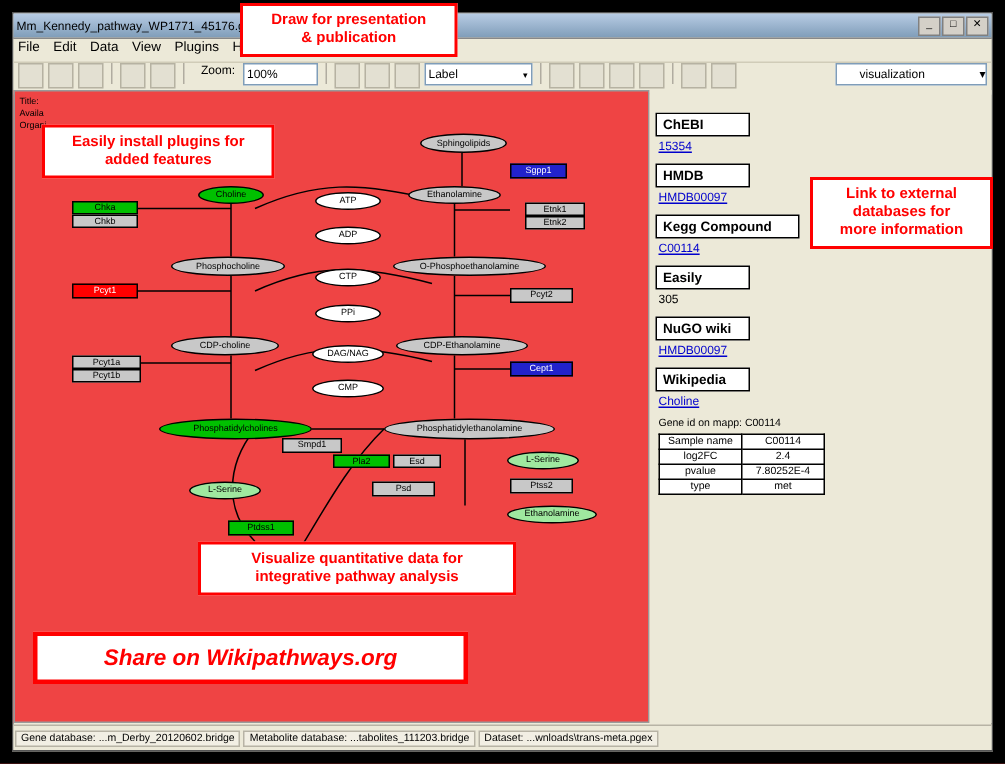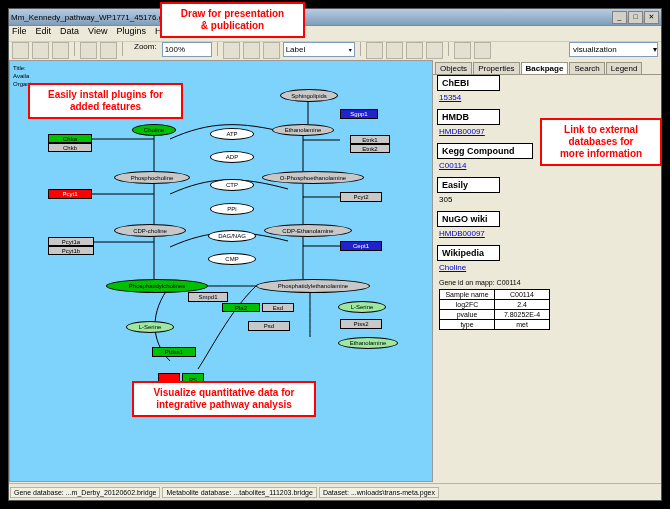--- a/index.html
+++ b/index.html
@@ -16,25 +16,25 @@
   .menubar span{font-size:9px;margin-right:9px;color:#000;}
 
   
   .toolbar{height:20px;background:#ece9d8;display:flex;align-items:flex-start;padding:0 3px;gap:3px;border-bottom:1px solid #bbb;}
   .tool{width:15px;height:15px;background:#e3e0d2;border:1px solid #b6b2a2;}
   .zoomlbl{font-size:8px;margin:0 2px 0 6px;}
   .zoominp{width:46px;height:13px;font-size:8px;border:1px solid #7f9db9;background:#fff;display:flex;align-items:center;padding-left:2px;}
   .combo{width:68px;height:13px;font-size:8px;border:1px solid #7f9db9;background:#fff;display:flex;align-items:center;padding-left:2px;justify-content:space-between;}
   .combo .car{font-size:6px;padding-right:2px;}
   .sep{width:1px;height:14px;background:#b0aca0;margin:0 2px;}
-  .viscombo{margin-left:auto;width:84px;height:13px;font-size:8px;border:1px solid #7f9db9;background:#fff;display:flex;align-items:center;justify-content:space-between;padding-left:3px;}
+  .viscombo{margin-left:auto;width:84px;height:13px;font-size:8px;border:1px solid #7f9db9;background:#fff;display:flex;align-items:center;justify-content:space-between;padding-left:15px;}
 
   
   .main{position:absolute;left:0;top:51px;right:0;bottom:18px;display:flex;}
-  .canvaswrap{position:relative;width:424px;background:#7dd3fc;border:1px solid #999;box-sizing:border-box;overflow:hidden;}
+  .canvaswrap{position:relative;width:424px;background:#ef4444;border:1px solid #999;box-sizing:border-box;overflow:hidden;}
   .sidewrap{flex:1;background:#ece9d8;position:relative;}
 
   
   .titleinfo{position:absolute;left:3px;top:3px;font-size:6px;color:#000;line-height:8px;}
 
   
   .node{position:absolute;font-size:6px;text-align:center;box-sizing:border-box;color:#000;
         display:flex;align-items:center;justify-content:center;}
   .ell{border:1px solid #000;border-radius:50%;background:#fff;}
   .rect{border:1px solid #000;background:#d4d0c8;}
@@ -184,32 +184,26 @@
           <div class="node ell" style="left: 116px; top: 260px; width: 48px; height: 12px; background: rgb(159, 232, 159);">L-Serine</div>
           <div class="node rect" style="left: 238px; top: 260px; width: 42px; height: 10px; background: rgb(200, 200, 200);">Psd</div>
           <div class="node ell" style="left: 328px; top: 276px; width: 60px; height: 12px; background: rgb(159, 232, 159);">Ethanolamine</div>
           <div class="node rect" style="left: 142px; top: 286px; width: 44px; height: 10px; background: rgb(0, 192, 0);">Ptdss1</div>
           <div class="node rect" style="left: 172px; top: 312px; width: 22px; height: 14px; background: rgb(0, 192, 0);">PS</div>
           <div class="node rect" style="left: 148px; top: 312px; width: 22px; height: 14px; background: rgb(255, 0, 0); color: rgb(255, 255, 255);"></div>
         </div>
 
       <div class="callout" style="left: 18px; top: 22px; width: 155px; white-space: pre-line;">Easily install plugins for
 added features</div>
-      <div class="callout" style="left: 122px; top: 300px; width: 184px; white-space: pre-line; margin-top: 20px;">Visualize quantitative data  for
+      <div class="callout" style="left: 122px; top: 300px; width: 212px; white-space: pre-line;">Visualize quantitative data  for
 integrative pathway analysis</div>
+      <div class="calloutbig" style="left: 12px; top: 360px; width: 290px; white-space: pre-line;">Share on Wikipathways.org</div>
     </div>
 
     <div class="sidewrap">
-      <div class="tabs">
-        <div class="tab">Objects</div>
-        <div class="tab">Properties</div>
-        <div class="tab active">Backpage</div>
-        <div class="tab">Search</div>
-        <div class="tab">Legend</div>
-      </div>
 
       <div class="panelbody">
         <div class="fieldbox">ChEBI</div>
         <div class="linkrow">15354</div>
 
         <div class="fieldbox">HMDB</div>
         <div class="linkrow">HMDB00097</div>
 
         <div class="fieldbox" style="width:96px;">Kegg Compound</div>
         <div class="linkrow">C00114</div>

